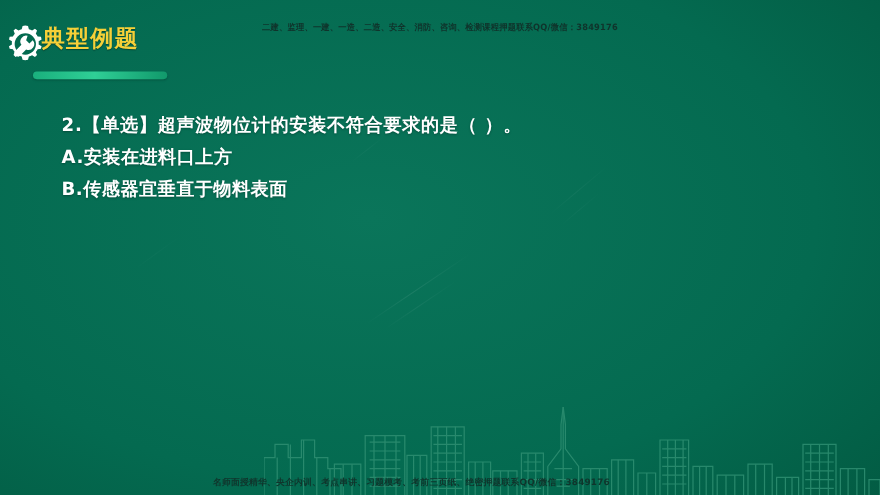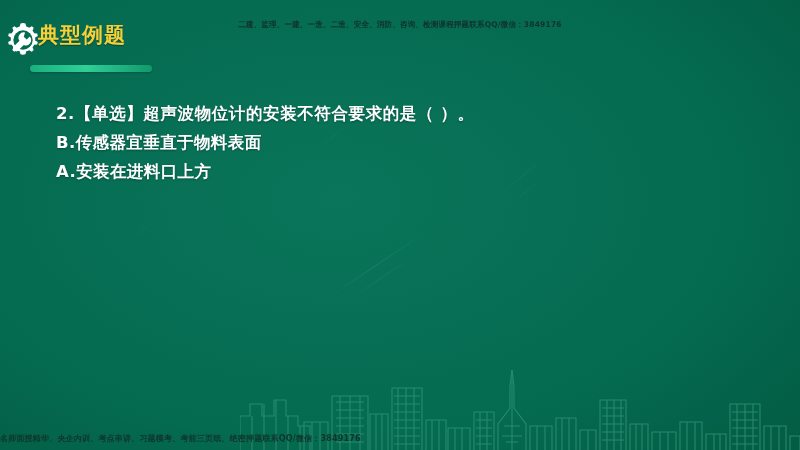--- a/index.html
+++ b/index.html
@@ -76,21 +76,21 @@
 
   
   .bottom-banner {
     position: absolute;
     bottom: 4px;
     left: 0;
     width: 748px;
     height: 16px;
     display: flex;
     align-items: center;
-    justify-content: flex-start;
+    justify-content: center;
   }
   .bottom-banner .txt {
     font-size: 8px;
     letter-spacing: .2px;
     color: #10352c;
     white-space: nowrap;
     font-weight: 700;
   }
 
   
@@ -247,21 +247,21 @@
         <path d="M22.6 12.1 a5.6 5.6 0 0 0 -5.9 8.7 l-6.1 6.1 a2.1 2.1 0 0 0 0 3 l1.5 1.5
                  a2.1 2.1 0 0 0 3 0 l6.1-6.1 a5.6 5.6 0 0 0 6.3-8.9 l-3.2 3.2 -3.1-3.1 z" transform="translate(-0.4,0)"></path>
       </g>
     </svg>
     <div class="header-title">典型例题</div>
     <div class="title-underline"></div>
   </div>
 
   <div class="qblock">
     <div class="qline qstem">2.【单选】超声波物位计的安装不符合要求的是（   ）。</div>
+    <div class="qline opt">A.安装在进料口上方</div>
     <div class="qline opt">B.传感器宜垂直于物料表面</div>
-    <div class="qline opt">A.安装在进料口上方</div>
   </div>
 
   <div class="bottom-banner">
     <span class="txt">名师面授精华、央企内训、考点串讲、习题模考、考前三页纸、绝密押题联系QQ/微信：3849176</span>
   </div>
 
 </div>
 
 </body></html>

